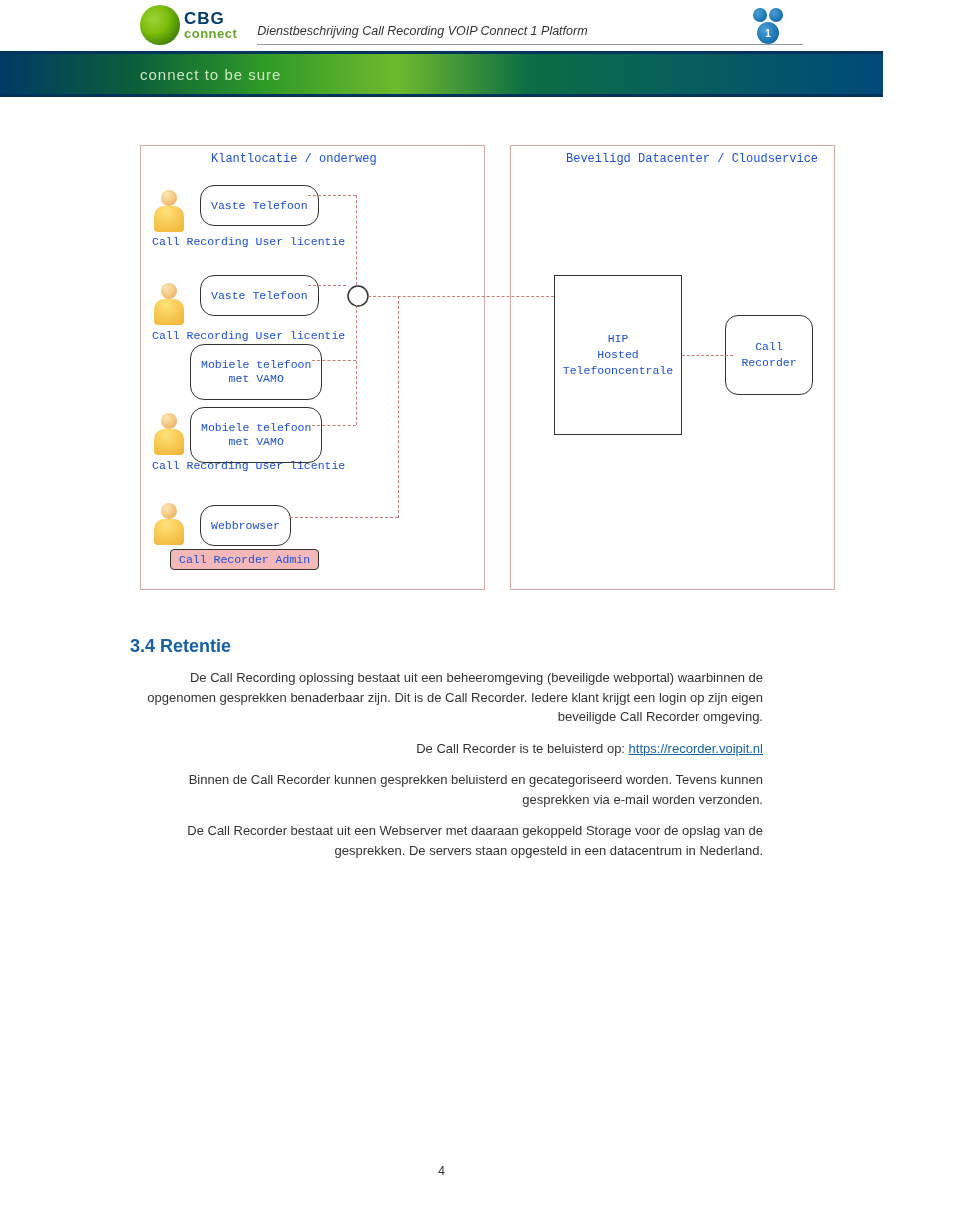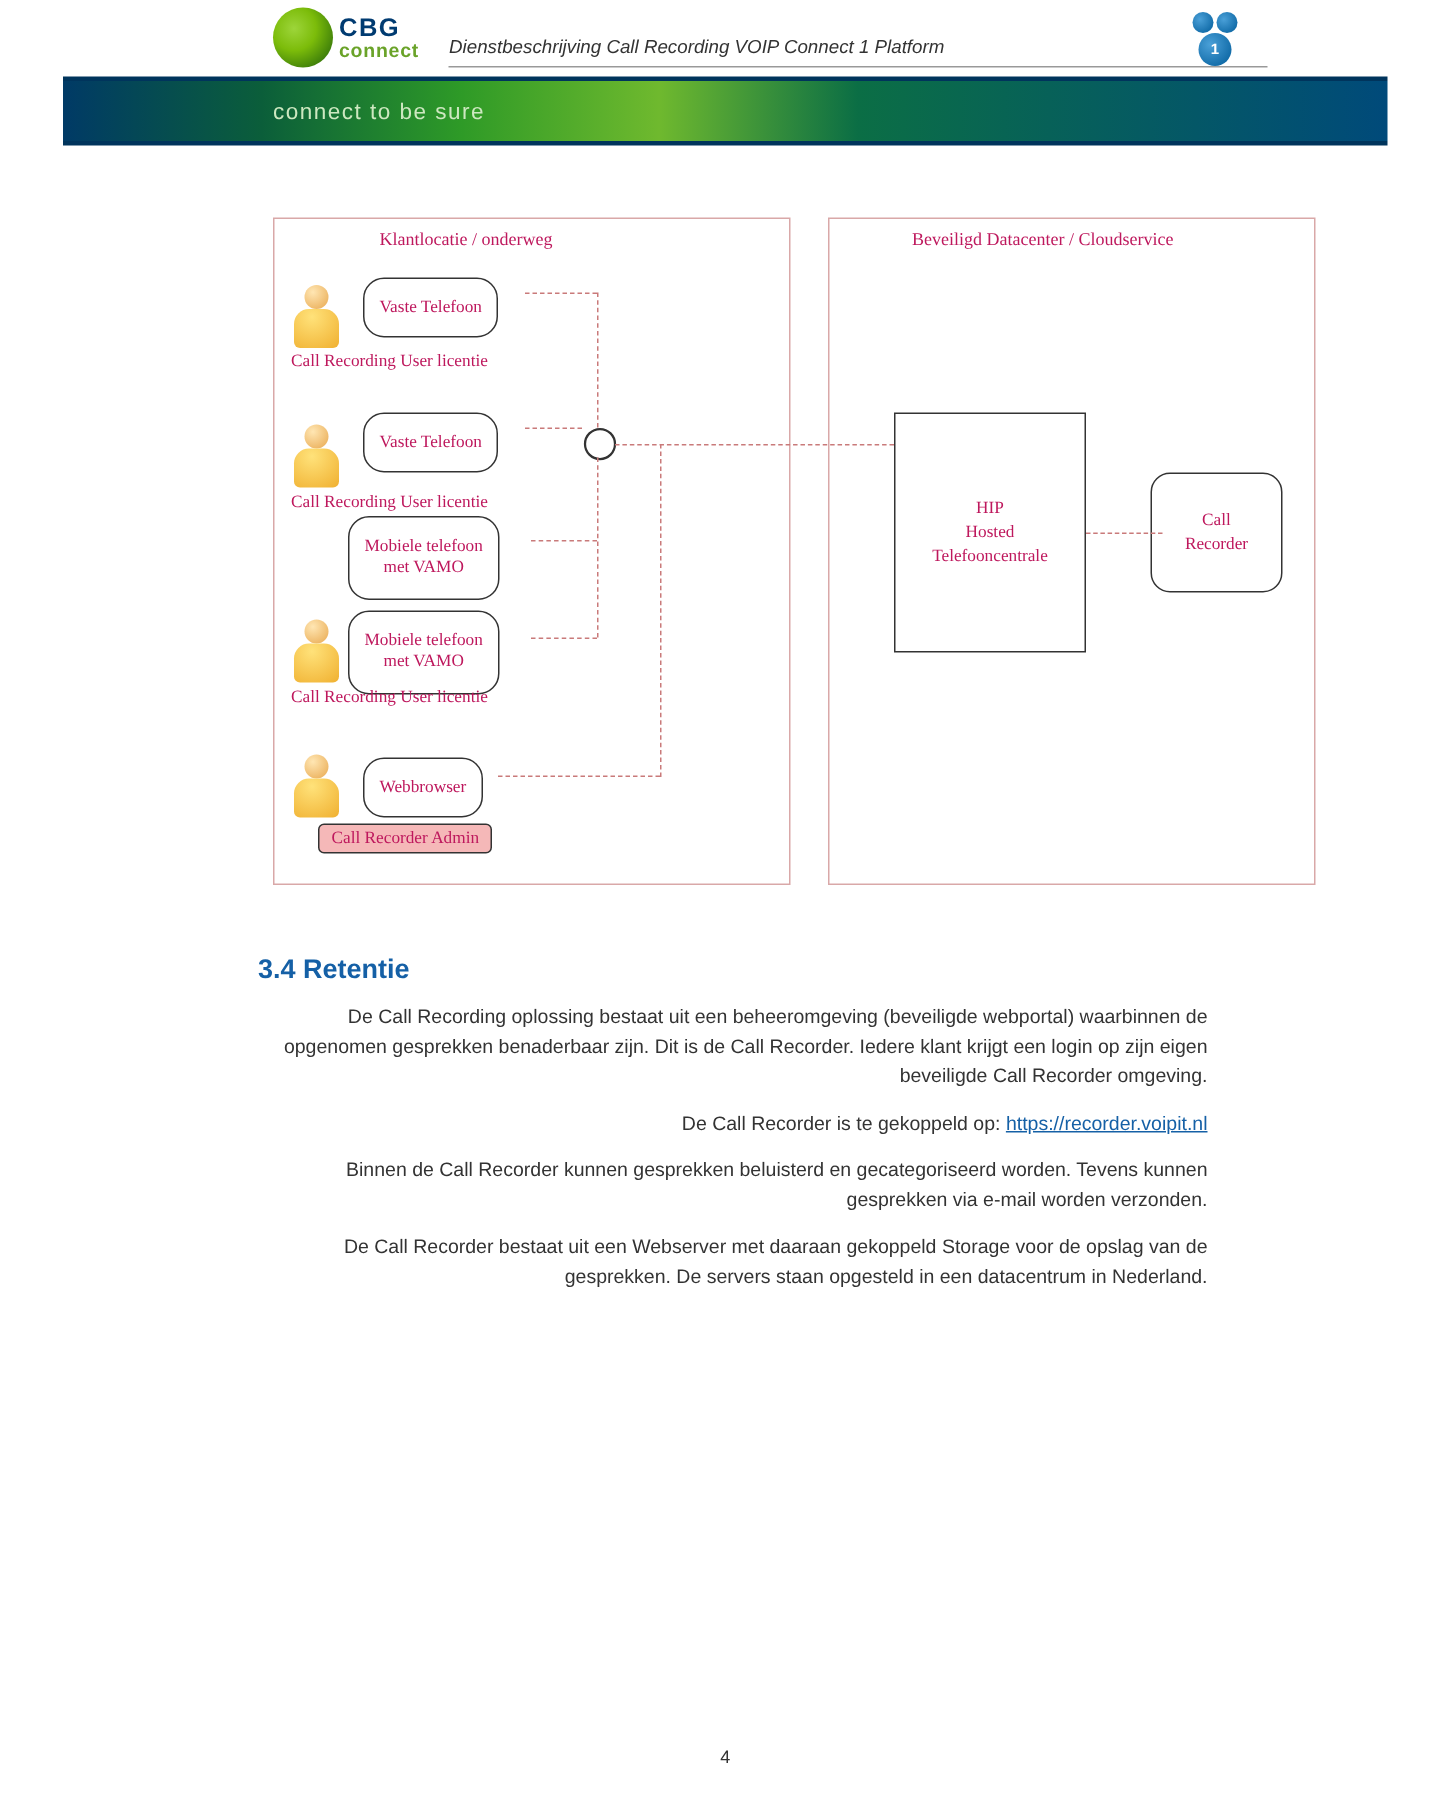--- a/index.html
+++ b/index.html
@@ -6,21 +6,20 @@
     margin: 0;
     font-family: Verdana, Arial, sans-serif;
     background: #fff;
     width: 960px;
   }
   .page {
     width: 883px;
     height: 1206px;
     position: relative;
     box-sizing: border-box;
-    margin-left: 42px;
   }
   
   .header {
     position: relative;
     height: 115px;
   }
   .header-top {
     display: flex;
     align-items: flex-end;
     padding: 5px 80px 0 140px;
@@ -72,23 +71,23 @@
     border-bottom: 3px solid #00345c;
   }
 
   
   .diagram-wrap {
     padding: 30px 120px 10px 140px;
   }
   .diagram {
     position: relative;
     height: 450px;
-    font-family: Liberation Serif, serif;
+    font-family: Liberation Mono, monospace;
     font-size: 12px;
-    color: #be185d;
+    color: #1d4ed8;
   }
   .zone {
     position: absolute;
     border: 1px solid #d9a8a8;
     background: #fff;
     box-sizing: border-box;
   }
   .zone-left  { left: 0; top: 0; width: 345px; height: 445px; }
   .zone-right { left: 370px; top: 0; width: 325px; height: 445px; }
   .zone-title {
@@ -265,20 +264,20 @@
       <div class="dash-h" style="left:150px;top:372px;width:108px;"></div>
 
       <div class="dash-h" style="left:542px;top:210px;width:51px;"></div>
     </div>
   </div>
 
   <div class="content">
     <h2>3.4 Retentie</h2>
     <p>De Call Recording oplossing bestaat uit een beheeromgeving (beveiligde webportal) waarbinnen de opgenomen gesprekken benaderbaar zijn. Dit is de Call Recorder. Iedere klant krijgt een login op zijn eigen beveiligde Call Recorder omgeving.</p>
     <p>
-      <span>De Call Recorder is te gekoppeld op: </span><a class="link">https://recorder.voipit.nl</a>
+      <span>De Call Recorder is te beluisterd op: </span><a class="link">https://recorder.voipit.nl</a>
     </p>
     <p>Binnen de Call Recorder kunnen gesprekken beluisterd en gecategoriseerd worden. Tevens kunnen gesprekken via e-mail worden verzonden.</p>
     <p>De Call Recorder bestaat uit een Webserver met daaraan gekoppeld Storage voor de opslag van de gesprekken. De servers staan opgesteld in een datacentrum in Nederland.</p>
   </div>
 
   <div class="page-number">4</div>
 </div>
 
 </body></html>

